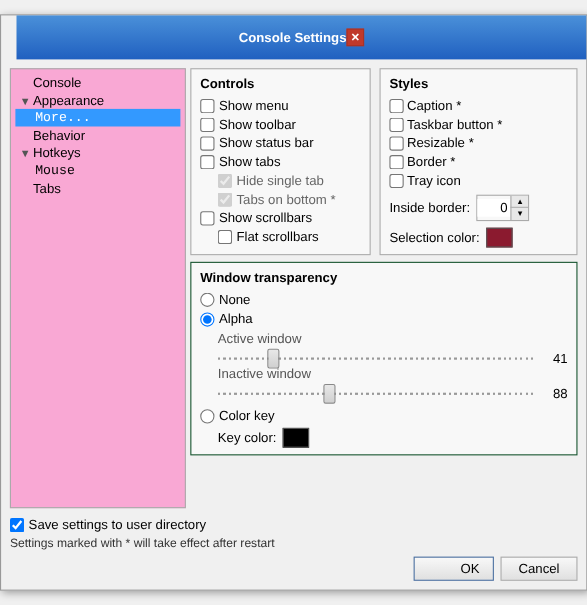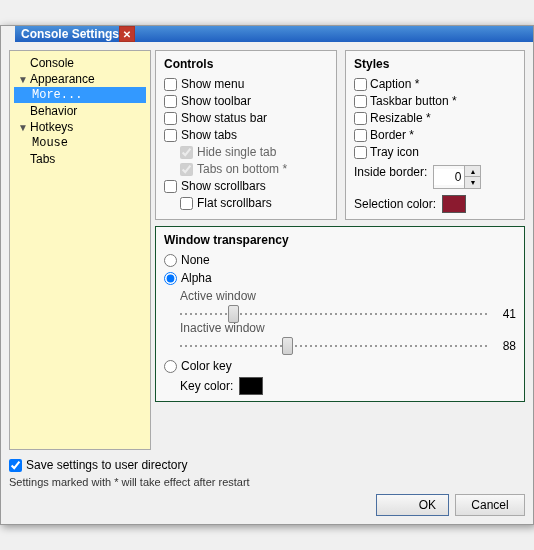--- a/index.html
+++ b/index.html
@@ -17,22 +17,22 @@
       background: #f0f0f0;
       border: 1px solid #999;
       box-shadow: 2px 2px 8px rgba(0,0,0,0.4);
     }
     .title-bar {
       background: linear-gradient(to bottom, #4a90d9, #2060c0);
       color: white;
       padding: 4px 6px;
       display: flex;
       align-items: center;
-      justify-content: flex-start;
-      height: 16px;
+      justify-content: center;
+      height: 40px;
       margin-left: 14px;
     }
     .title-bar-title {
       font-size: 12px;
       font-weight: bold;
     }
     .title-bar-close {
       background: #c0392b;
       border: 1px solid #a93226;
       color: white;
@@ -49,23 +49,23 @@
       display: flex;
       flex-direction: column;
       padding: 8px;
     }
     .main-area {
       display: flex;
       gap: 4px;
     }
     
     .tree-panel {
-      width: 142px;
+      width: 160px;
       border: 1px solid #aaa;
-      background: #fef9c3;
+      background: #f9a8d4;
       padding: 4px;
       min-height: 400px;
     }
     .tree-item {
       padding: 1px 2px;
       cursor: pointer;
       white-space: nowrap;
     }
     .tree-item.selected {
       background: #3399ff;
@@ -133,20 +133,21 @@
       gap: 3px 20px;
       margin-bottom: 6px;
     }
     .style-item {
       display: flex;
       align-items: center;
       gap: 3px;
     }
     .inside-border-row {
       display: flex;
+      align-items: center;
       gap: 6px;
       margin-bottom: 6px;
     }
     .spin-input {
       width: 30px;
       border: none;
       padding: 1px 3px;
       font-size: 12px;
       text-align: right;
     }

